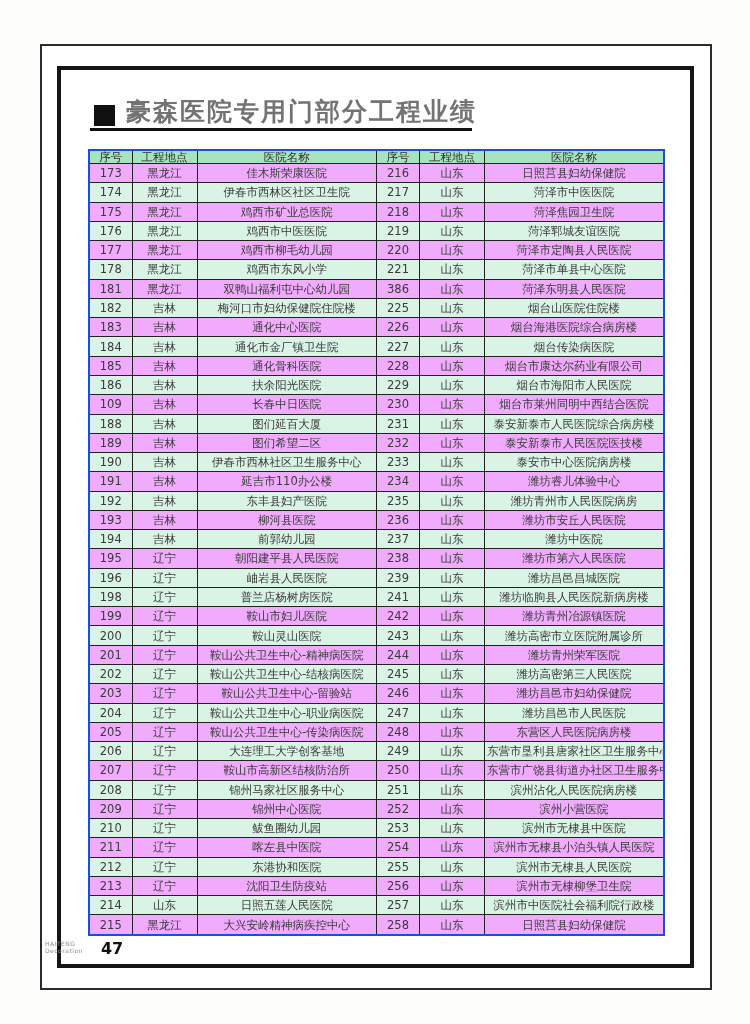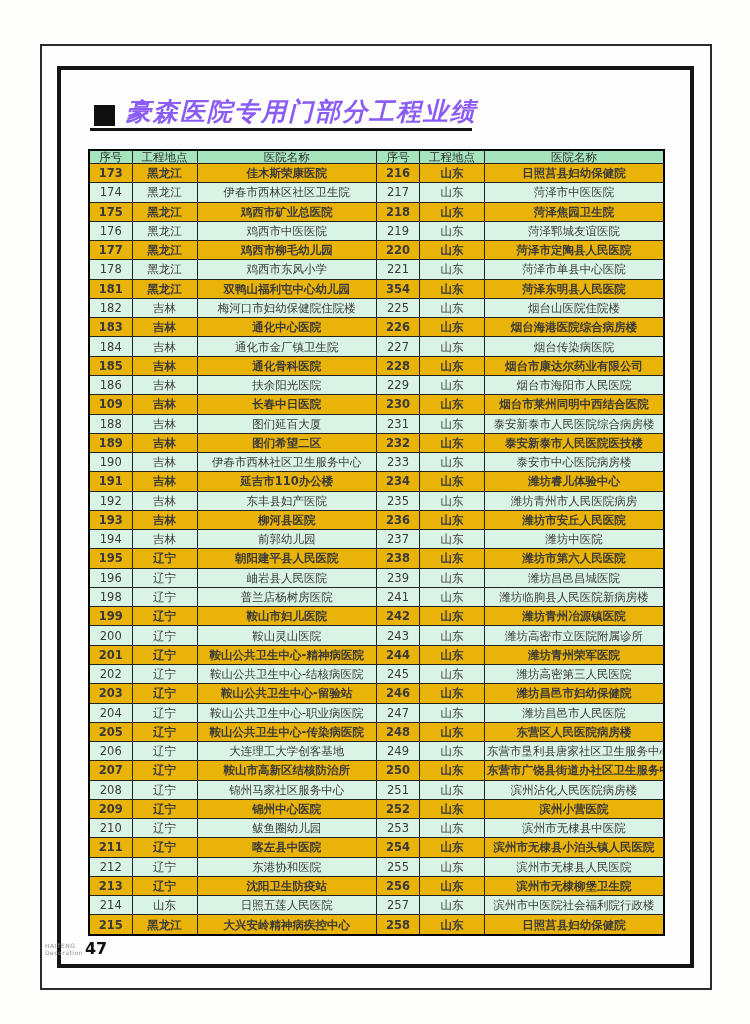--- a/index.html
+++ b/index.html
@@ -32,58 +32,58 @@
   }
   .title-underline {
     position:absolute; left:90px; top:128px; width:382px; height:3px;
     background:#101010;
   }
 
   .table-wrap { position:absolute; left:88px; top:149px; width:575px; height:787px; }
   table.projects-table {
     width:100%; height:100%;
     border-collapse:collapse; table-layout:fixed;
-    border:2px solid #000000;
+    border:2px solid #1d4ed8;
     font-size:11.5px; color:#3a3a3a;
   }
   .projects-table th, .projects-table td {
     border:1px solid #222;
     text-align:center; vertical-align:middle;
     padding:0 2px; line-height:1.05;
     overflow:hidden; white-space:nowrap;
   }
   .projects-table th { font-weight:normal; color:#2f2f2f; }
   .col-idx  { width:43px; }
   .col-loc  { width:65px; }
   .col-hosp { width:179.5px; }
-  tbody tr.row-white { background:#eab308;font-weight:bold; }
+  tbody tr.row-white { background:#f0abfc; }
   tbody tr.row-alt   { background:#d9f4e5; }
 
   .footer {
     position:absolute; left:45px; top:941px;
-    display:flex; align-items:flex-end; gap:2px;
+    display:flex; align-items:flex-start; gap:18px;
     background:transparent;
   }
   .footer-brand {
     display:flex; flex-direction:column;
     font-size:6px; line-height:1.15; color:#8f8d8a; letter-spacing:0.5px;
   }
   .footer-pageno {
     font-size:16px; font-weight:bold; color:#111; line-height:1;
   }
 </style>
 </head>
 <body>
 
 <div class="photo-page">
   <div class="outer-frame"></div>
   <div class="inner-frame"></div>
 
   <div class="title-bullet"></div>
-  <h1 class="page-title" style="color: #8b5cf6; font-style: italic;">豪森医院专用门部分工程业绩</h1>
+  <h1 class="page-title" style="color: #737373;">豪森医院专用门部分工程业绩</h1>
   <div class="title-underline"></div>
 
   <div class="table-wrap">
     <table class="projects-table">
       <colgroup>
         <col class="col-idx">
           <col class="col-loc">
           <col class="col-hosp">
         <col class="col-idx">
           <col class="col-loc">
@@ -145,21 +145,21 @@
     <td>黑龙江</td>
     <td>鸡西市东风小学</td>
     <td>221</td>
     <td>山东</td>
     <td>菏泽市单县中心医院</td>
   </tr>
           <tr class="row-white">
     <td>181</td>
     <td>黑龙江</td>
     <td>双鸭山福利屯中心幼儿园</td>
-    <td>354</td>
+    <td>386</td>
     <td>山东</td>
     <td>菏泽东明县人民医院</td>
   </tr>
           <tr class="row-alt">
     <td>182</td>
     <td>吉林</td>
     <td>梅河口市妇幼保健院住院楼</td>
     <td>225</td>
     <td>山东</td>
     <td>烟台山医院住院楼</td>

